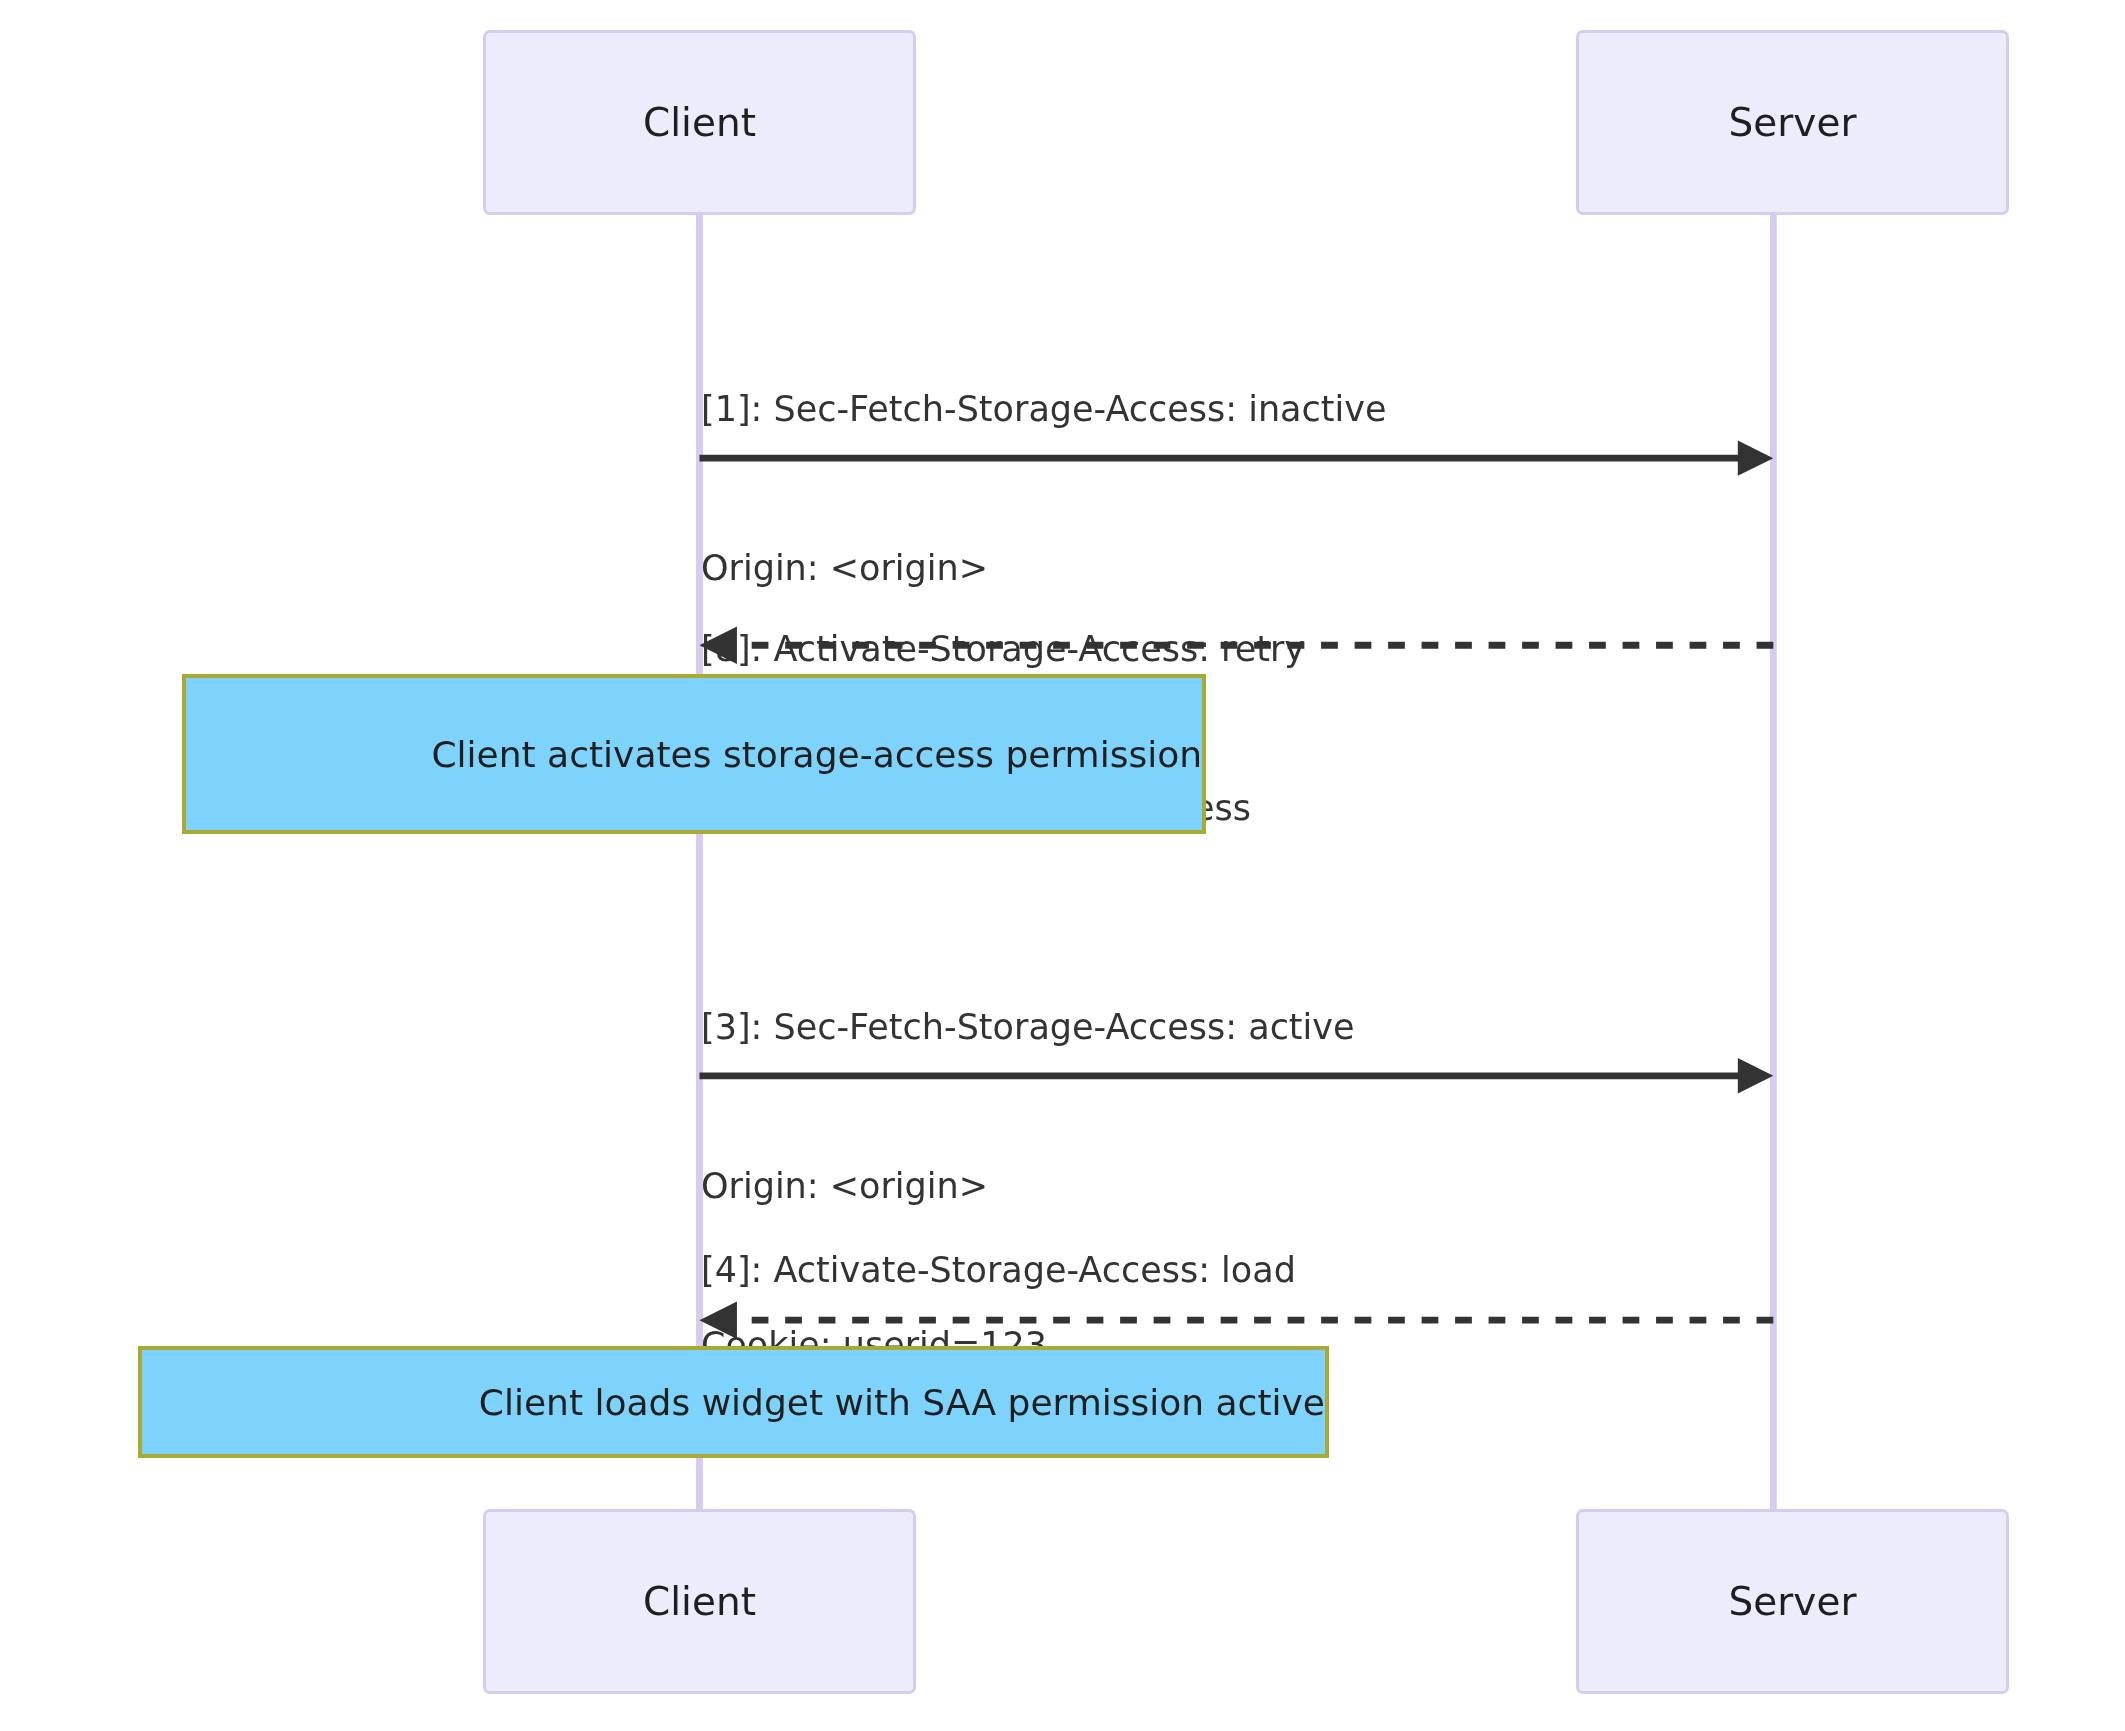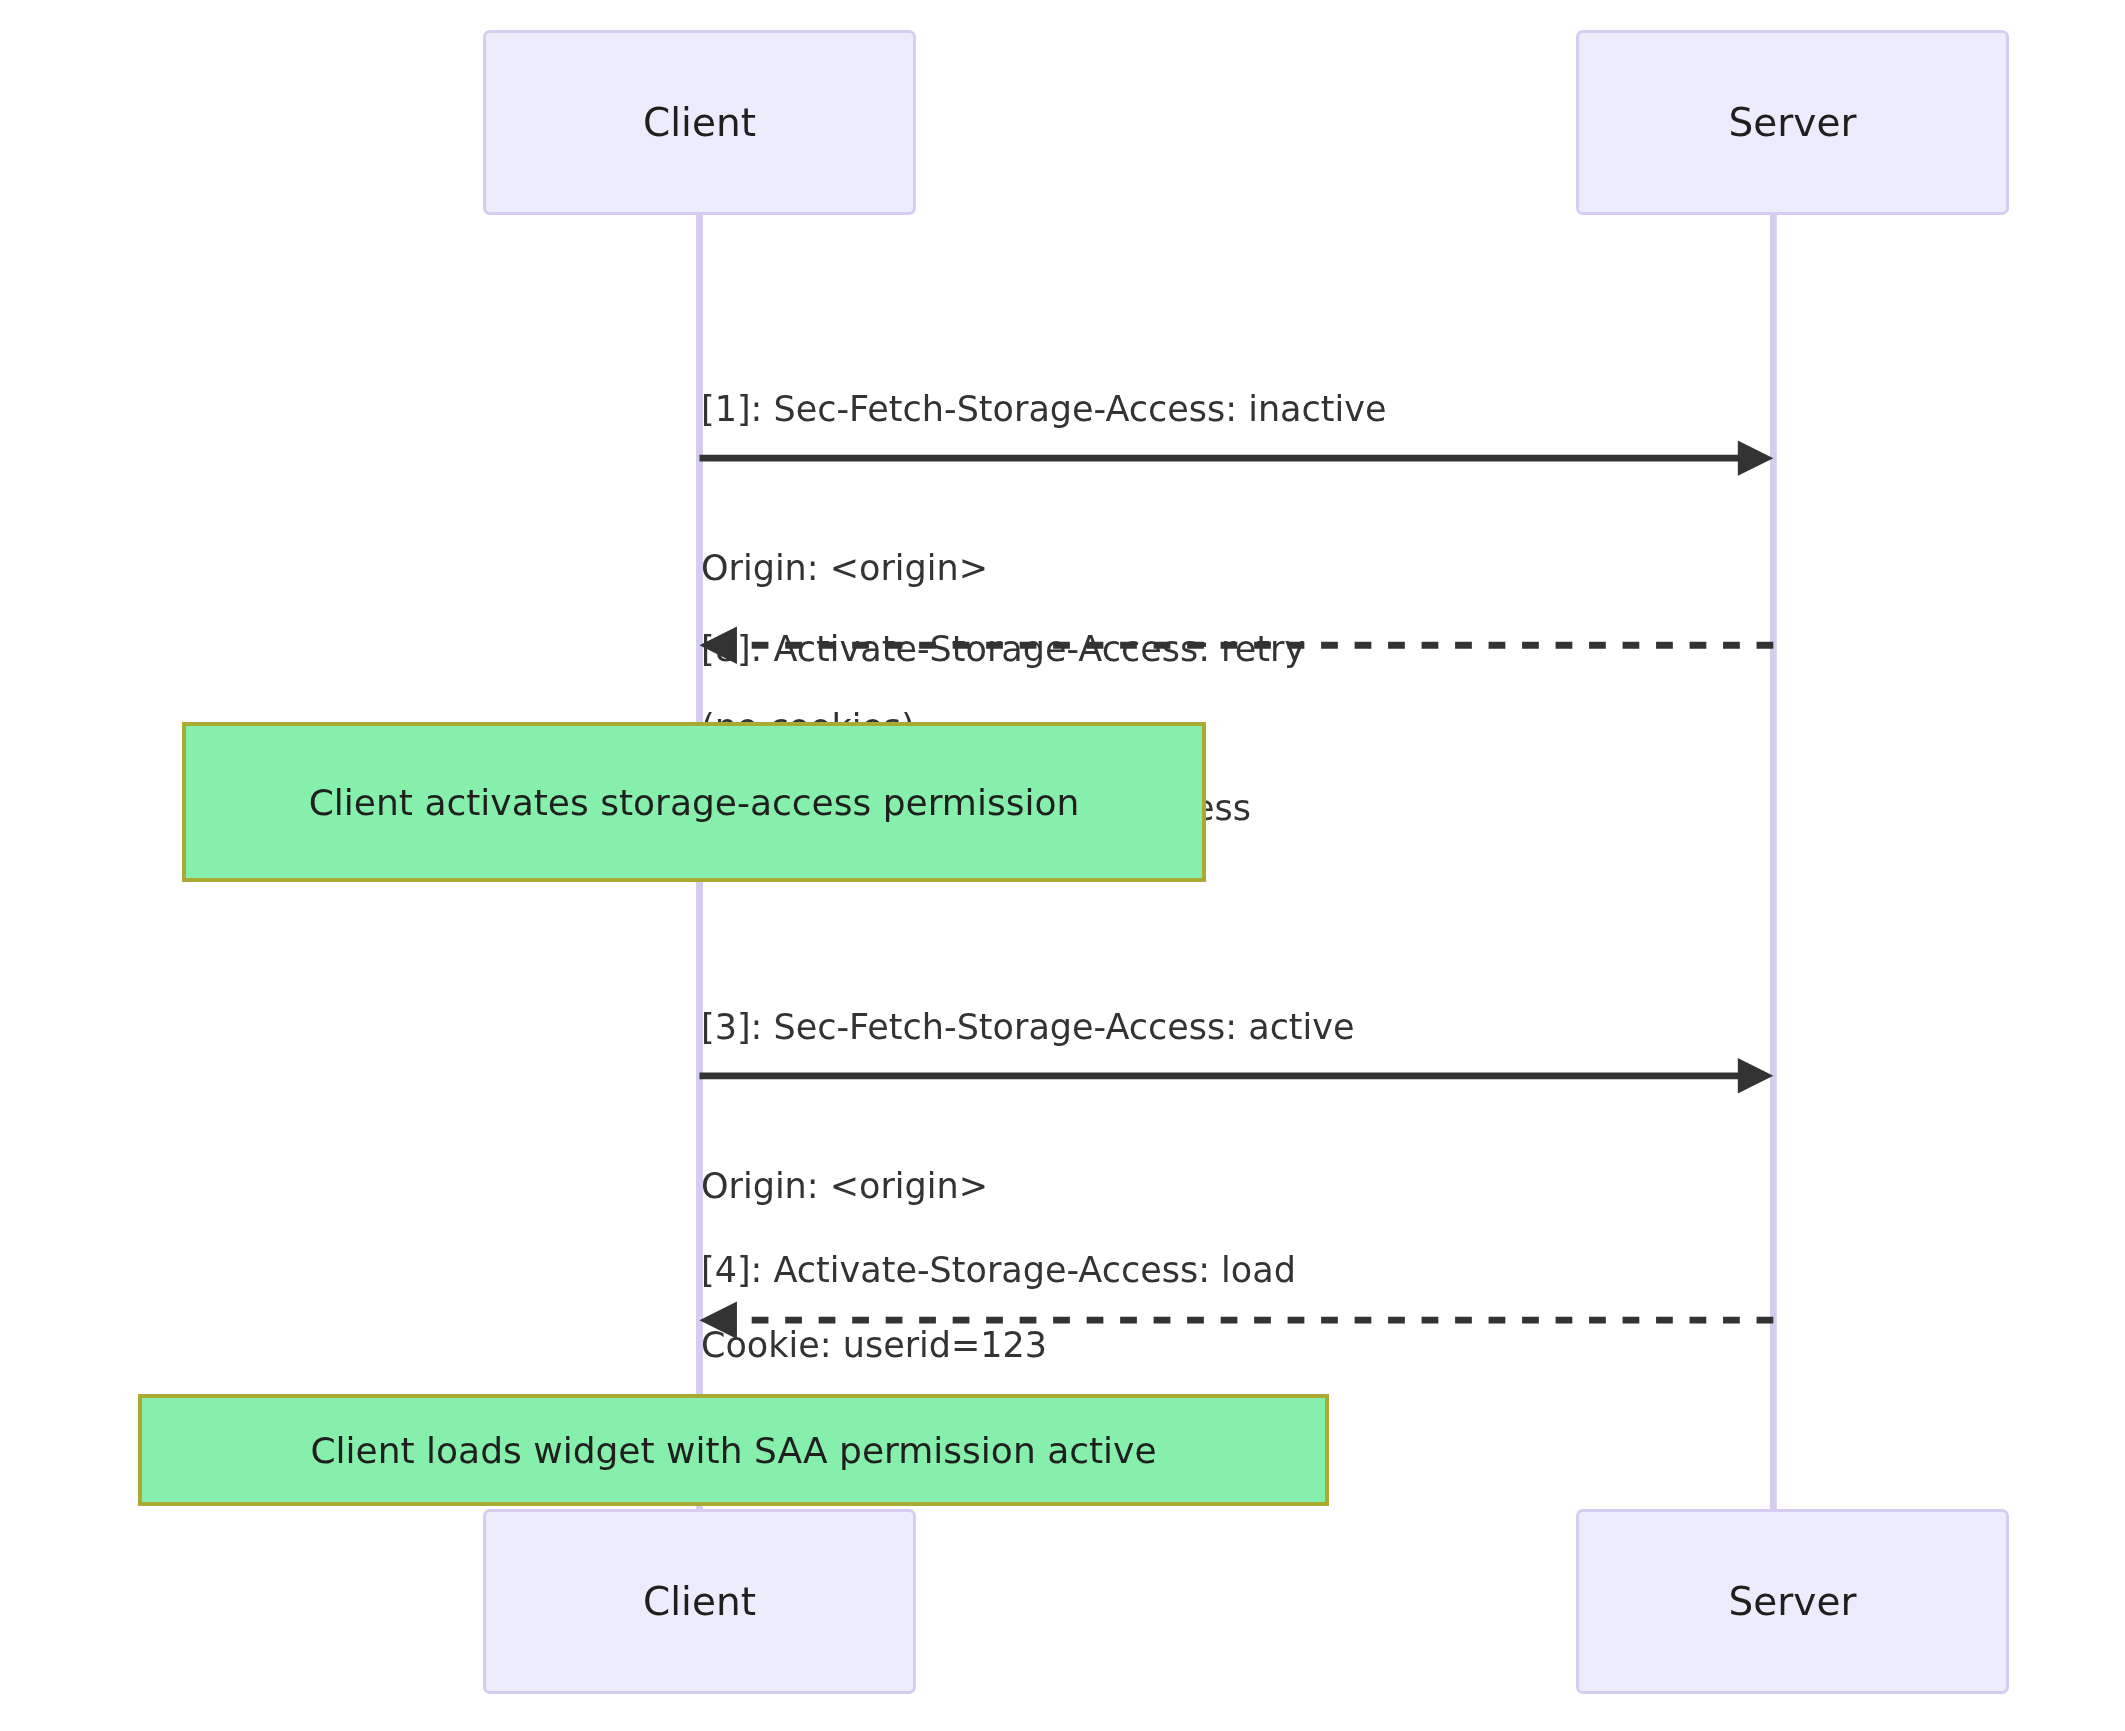--- a/index.html
+++ b/index.html
@@ -44,26 +44,25 @@
     position: absolute;
     font-size: 35px;
     color: #333333;
     line-height: 53px;
     white-space: pre;
     font-family: "DejaVu Sans", "Liberation Sans", sans-serif;
   }
   .note-box {
     position: absolute;
     box-sizing: border-box;
-    background: #86efac;
+    background: #7dd3fc;
     border: 4.9px solid #aaaa33;
     display: flex;
     align-items: center;
-    justify-content: center;
-    margin-top: 48px;
+    justify-content: flex-end;
   }
   .note-text {
     font-size: 36px;
     color: #1f1f1f;
     line-height: 55px;
     text-align: center;
     white-space: pre;
     font-family: "DejaVu Sans", "Liberation Sans", sans-serif;
   }
 </style>

